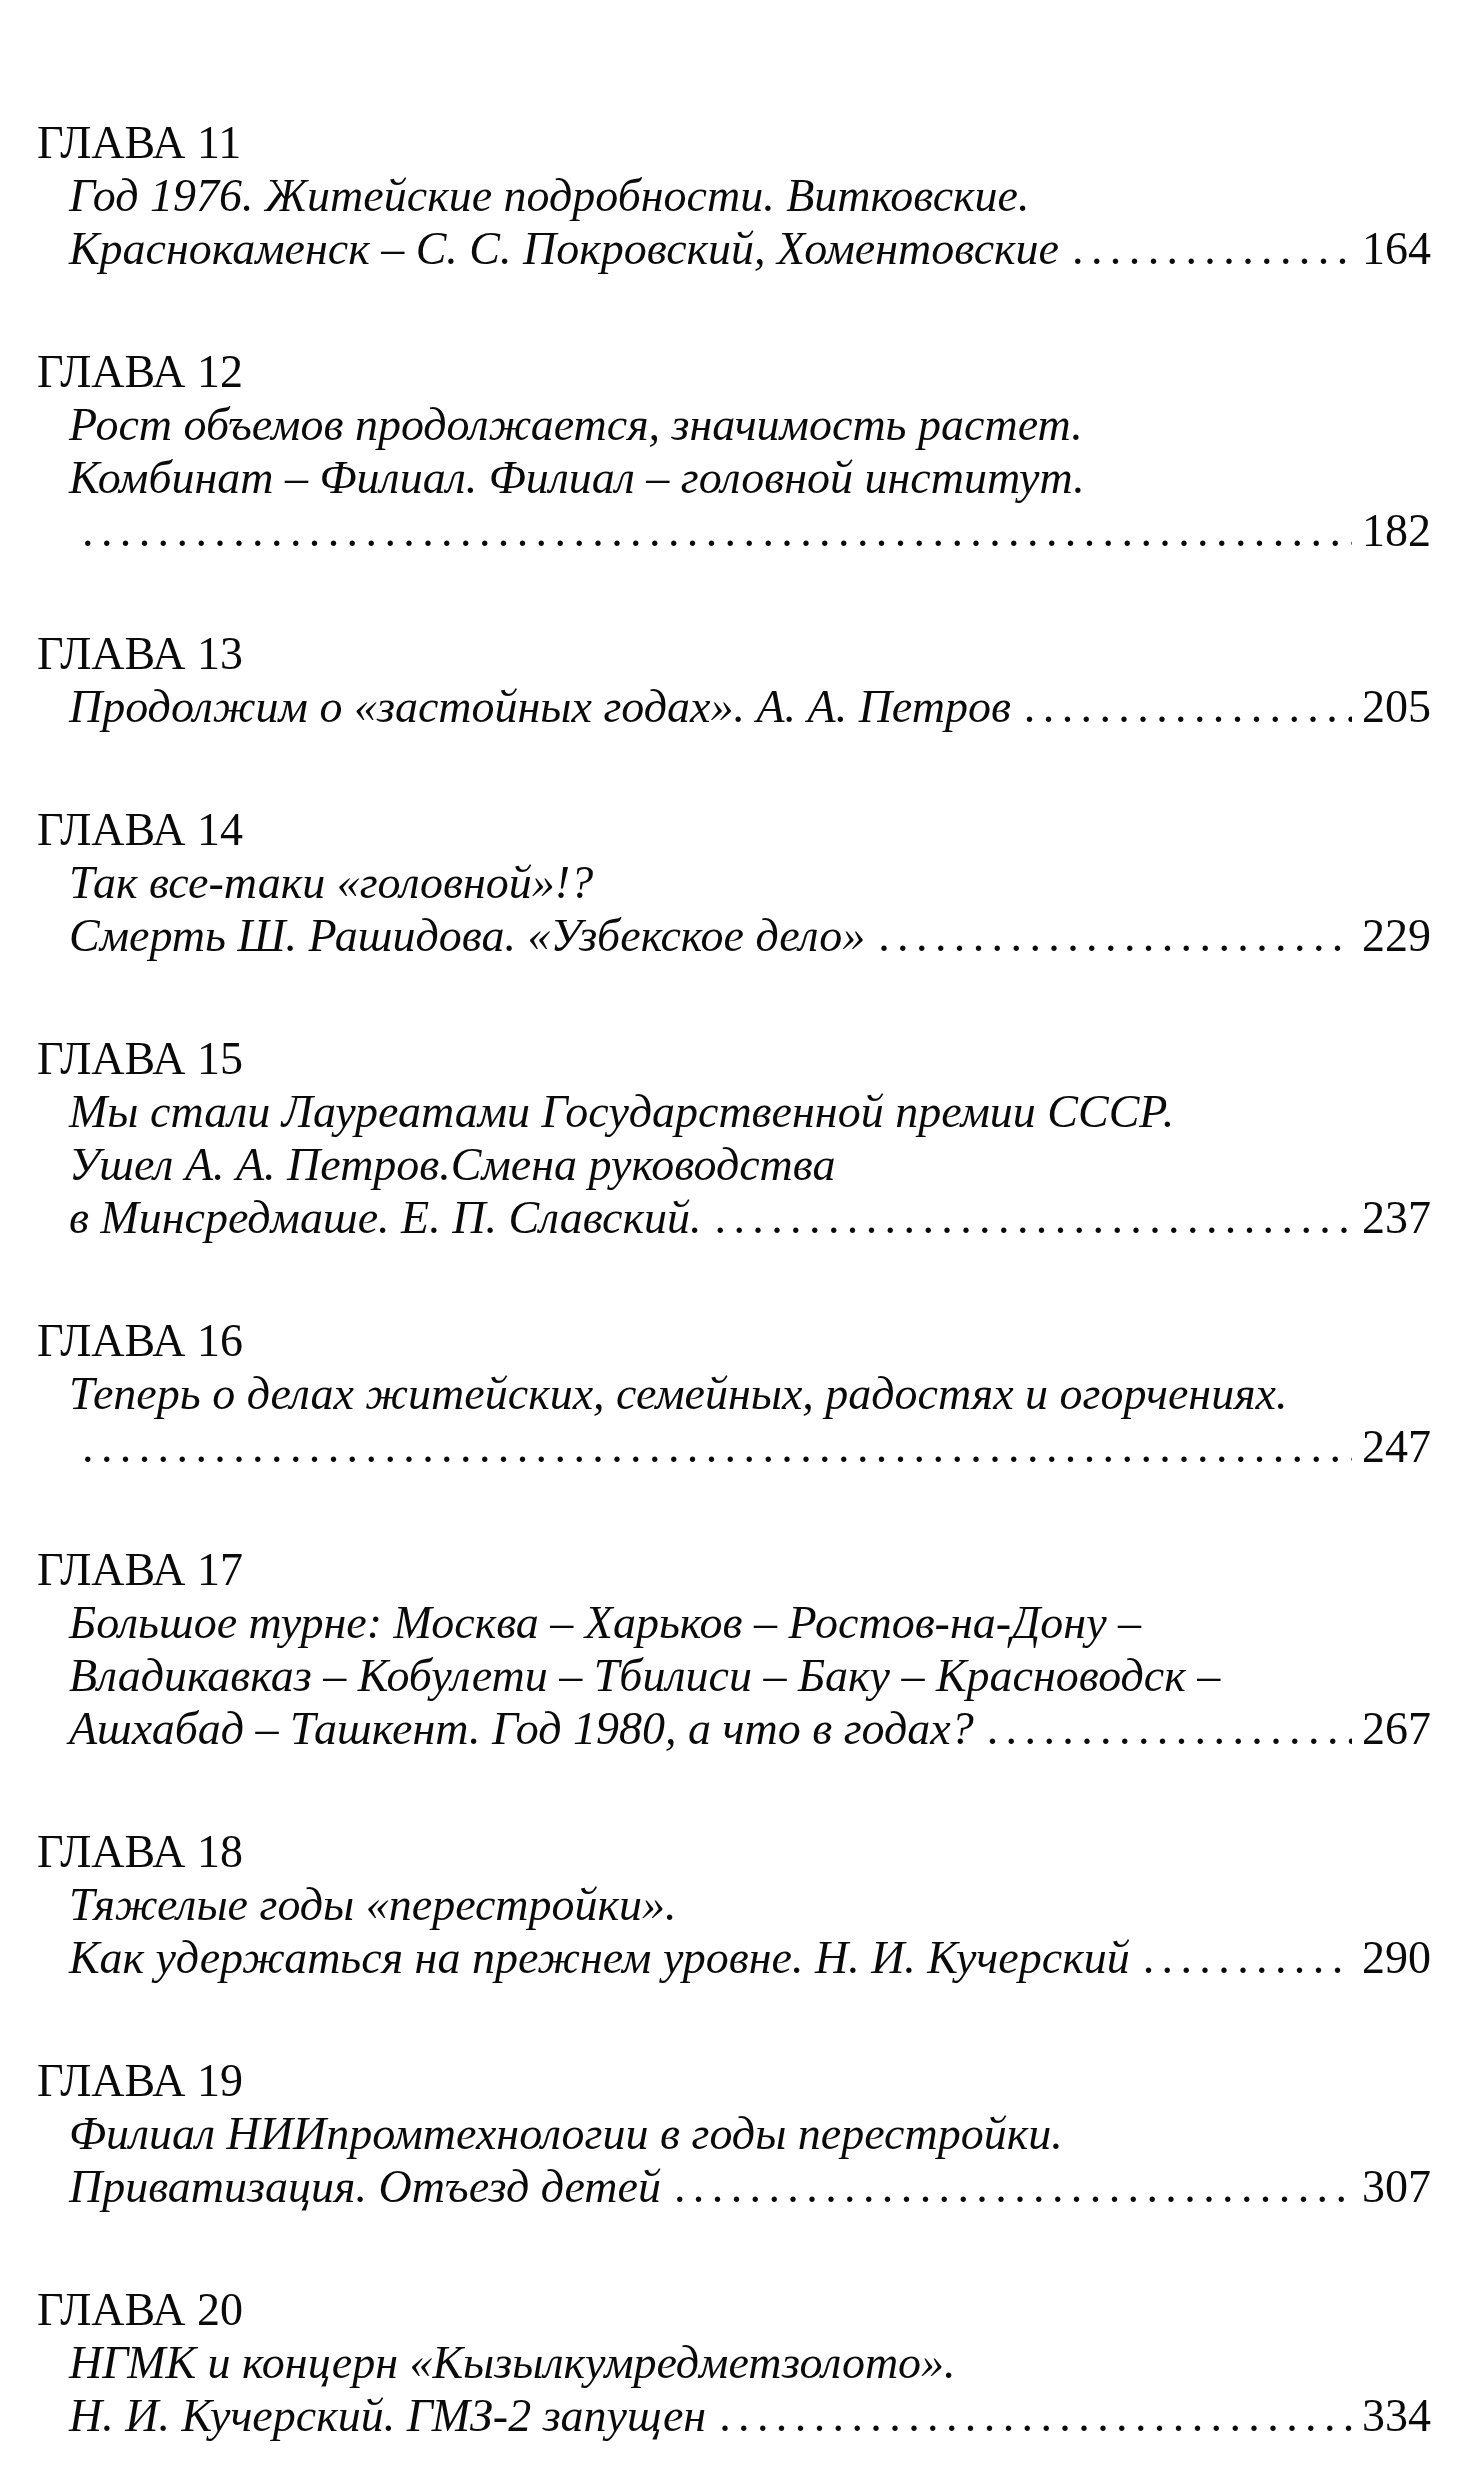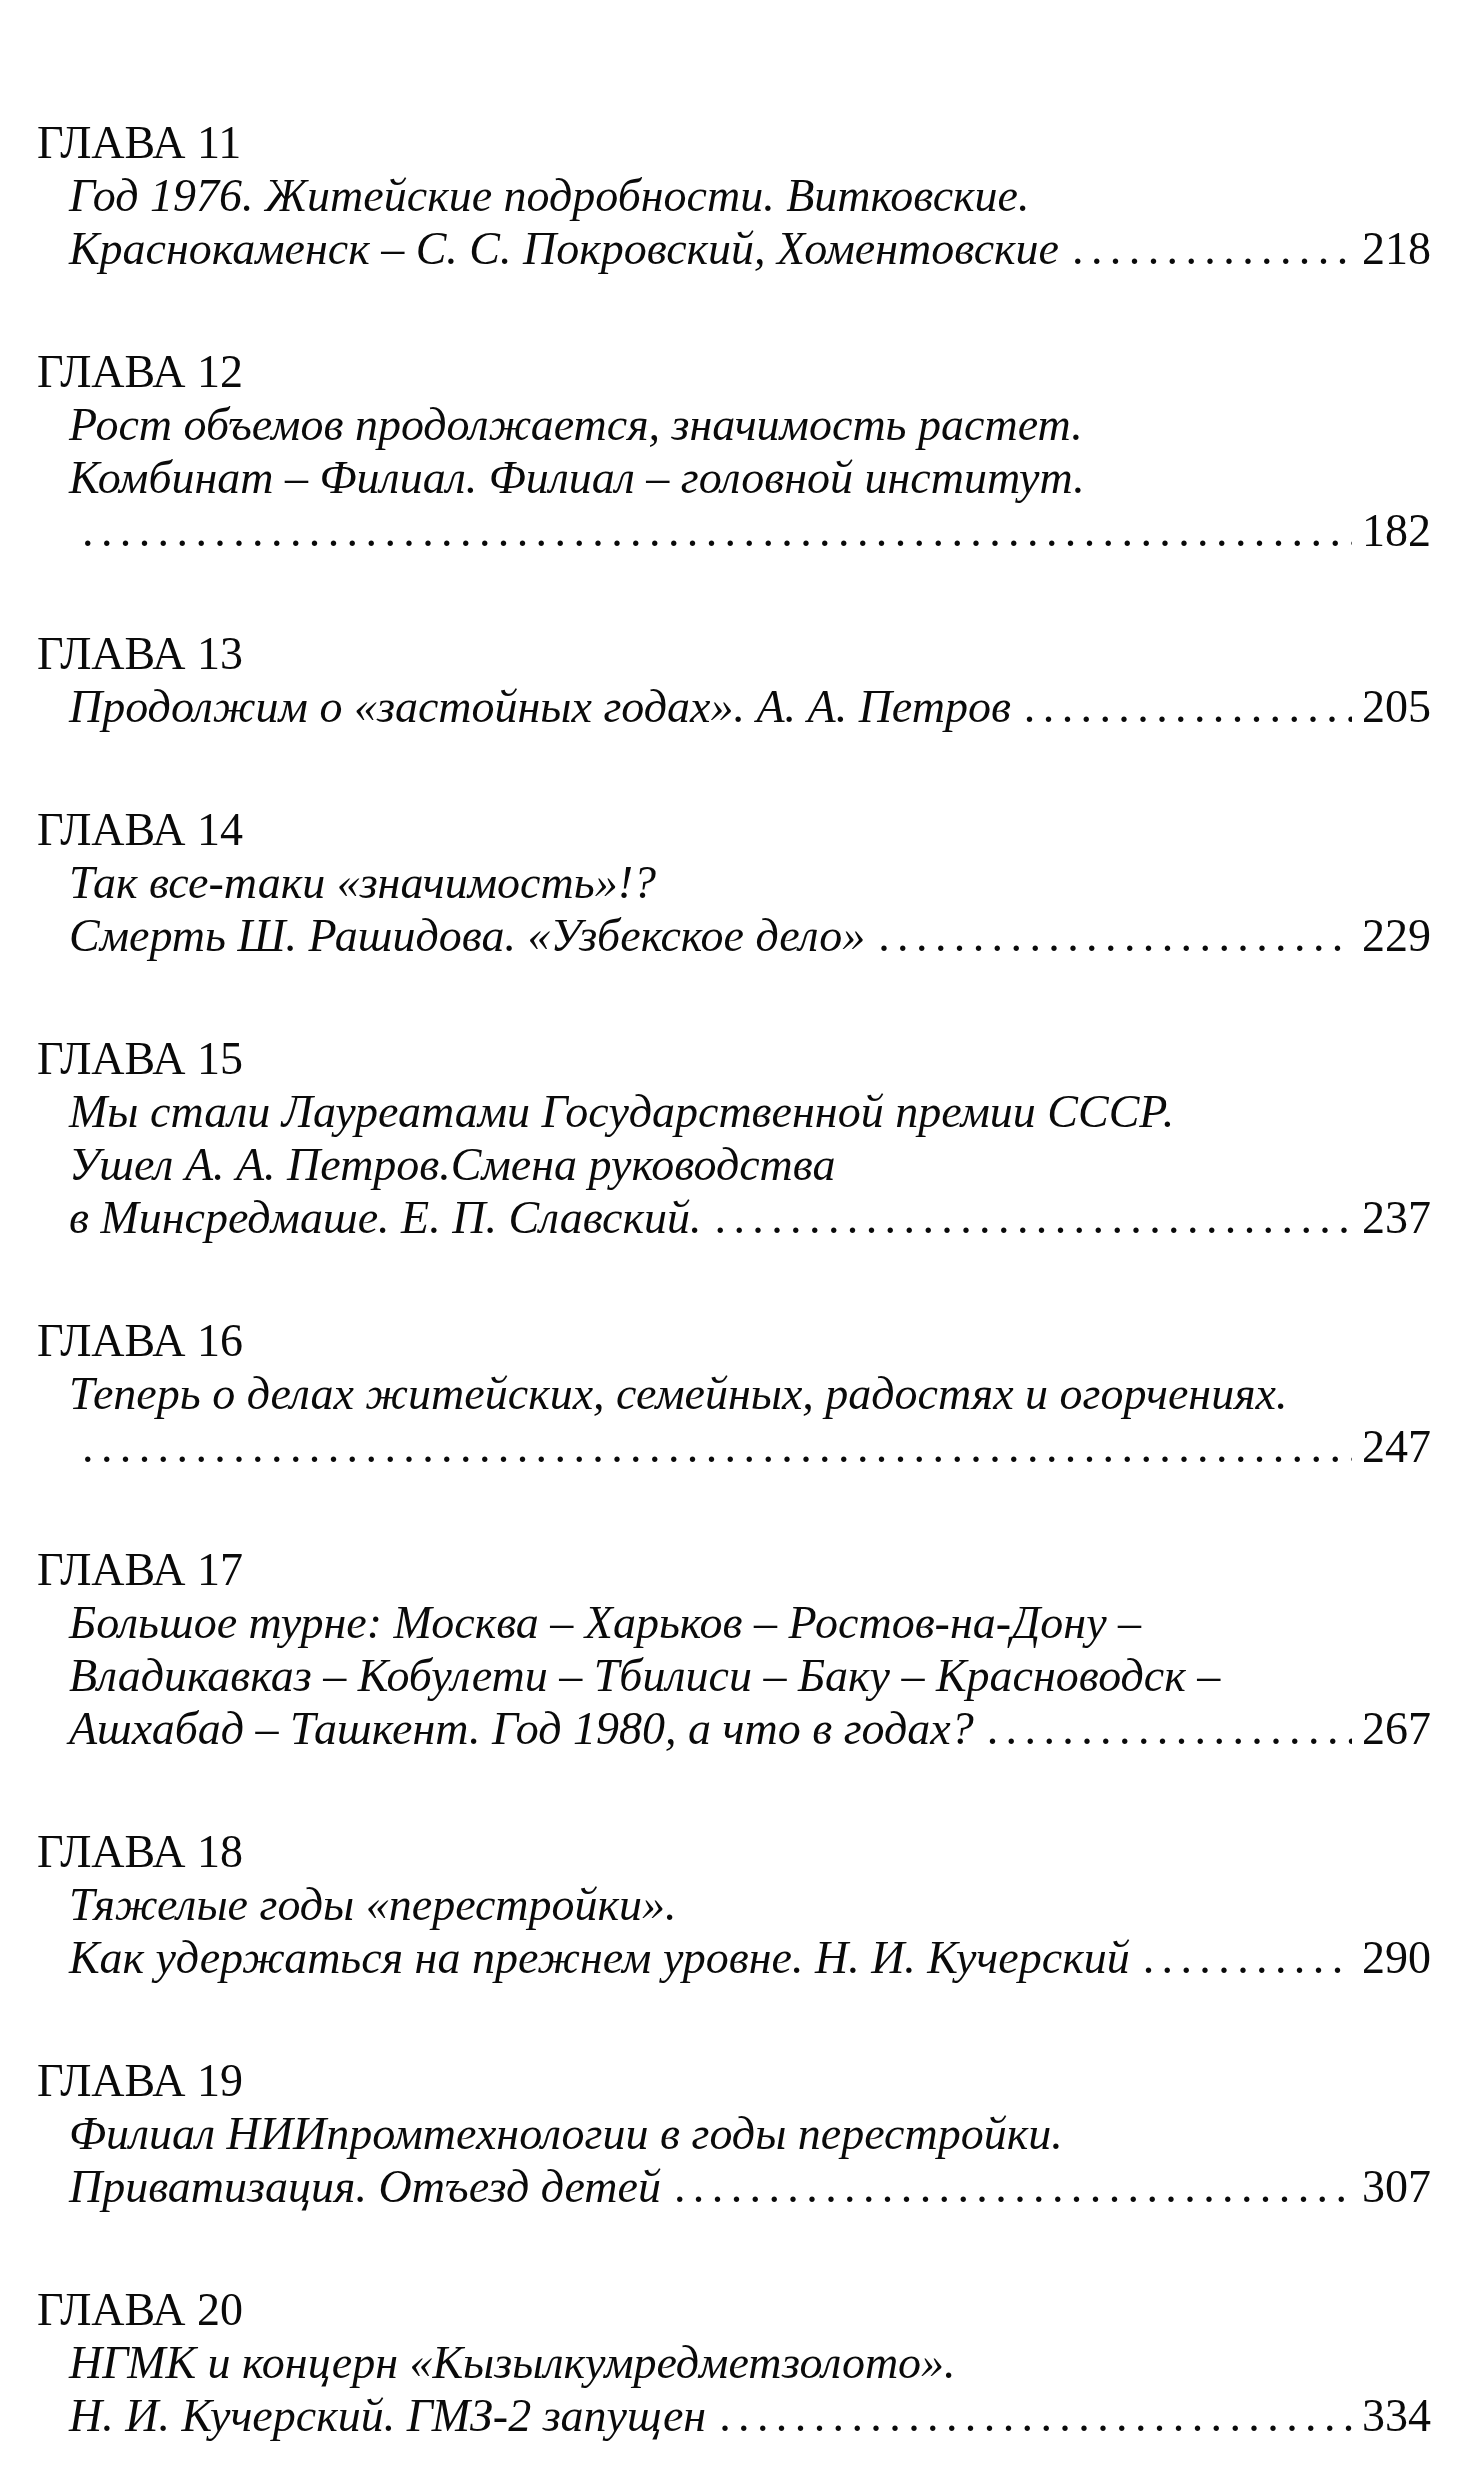--- a/index.html
+++ b/index.html
@@ -69,21 +69,21 @@
 </head>
 <body>
 
 <main class="page">
     <section class="toc-entry">
       <div class="chapter">ГЛАВА 11</div>
       <div class="line">Год 1976. Житейские подробности. Витковские.</div>
       <div class="line lastline">
         <span class="text">Краснокаменск – С. С. Покровский, Хоментовские</span>
         <span class="leader"></span>
-        <span class="pagenum">218</span>
+        <span class="pagenum">164</span>
       </div>
     </section>
     <section class="toc-entry">
       <div class="chapter">ГЛАВА 12</div>
       <div class="line">Рост объемов продолжается, значимость растет.</div>
       <div class="line">Комбинат – Филиал. Филиал – головной институт.</div>
       <div class="line lastline">
         <span class="leader"></span>
         <span class="pagenum">182</span>
       </div>
@@ -91,21 +91,21 @@
     <section class="toc-entry">
       <div class="chapter">ГЛАВА 13</div>
       <div class="line lastline">
         <span class="text">Продолжим о «застойных годах». А. А. Петров</span>
         <span class="leader"></span>
         <span class="pagenum">205</span>
       </div>
     </section>
     <section class="toc-entry">
       <div class="chapter">ГЛАВА 14</div>
-      <div class="line">Так все-таки «значимость»!?</div>
+      <div class="line">Так все-таки «головной»!?</div>
       <div class="line lastline">
         <span class="text">Смерть Ш. Рашидова. «Узбекское дело»</span>
         <span class="leader"></span>
         <span class="pagenum">229</span>
       </div>
     </section>
     <section class="toc-entry">
       <div class="chapter">ГЛАВА 15</div>
       <div class="line">Мы стали Лауреатами Государственной премии СССР.</div>
       <div class="line">Ушел А. А. Петров.Смена руководства</div>

